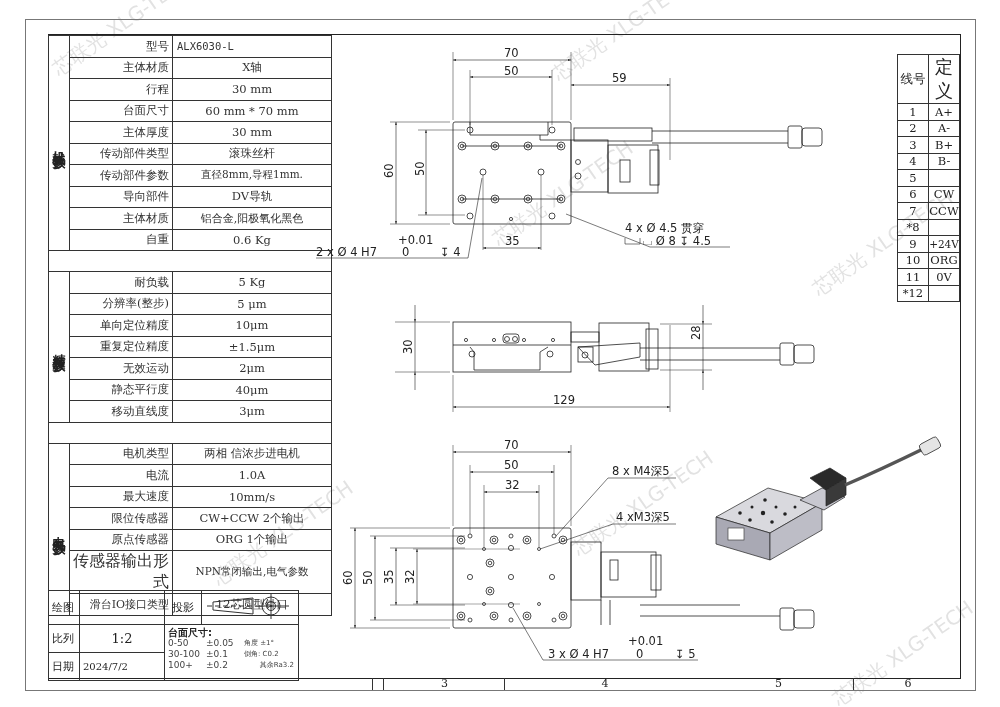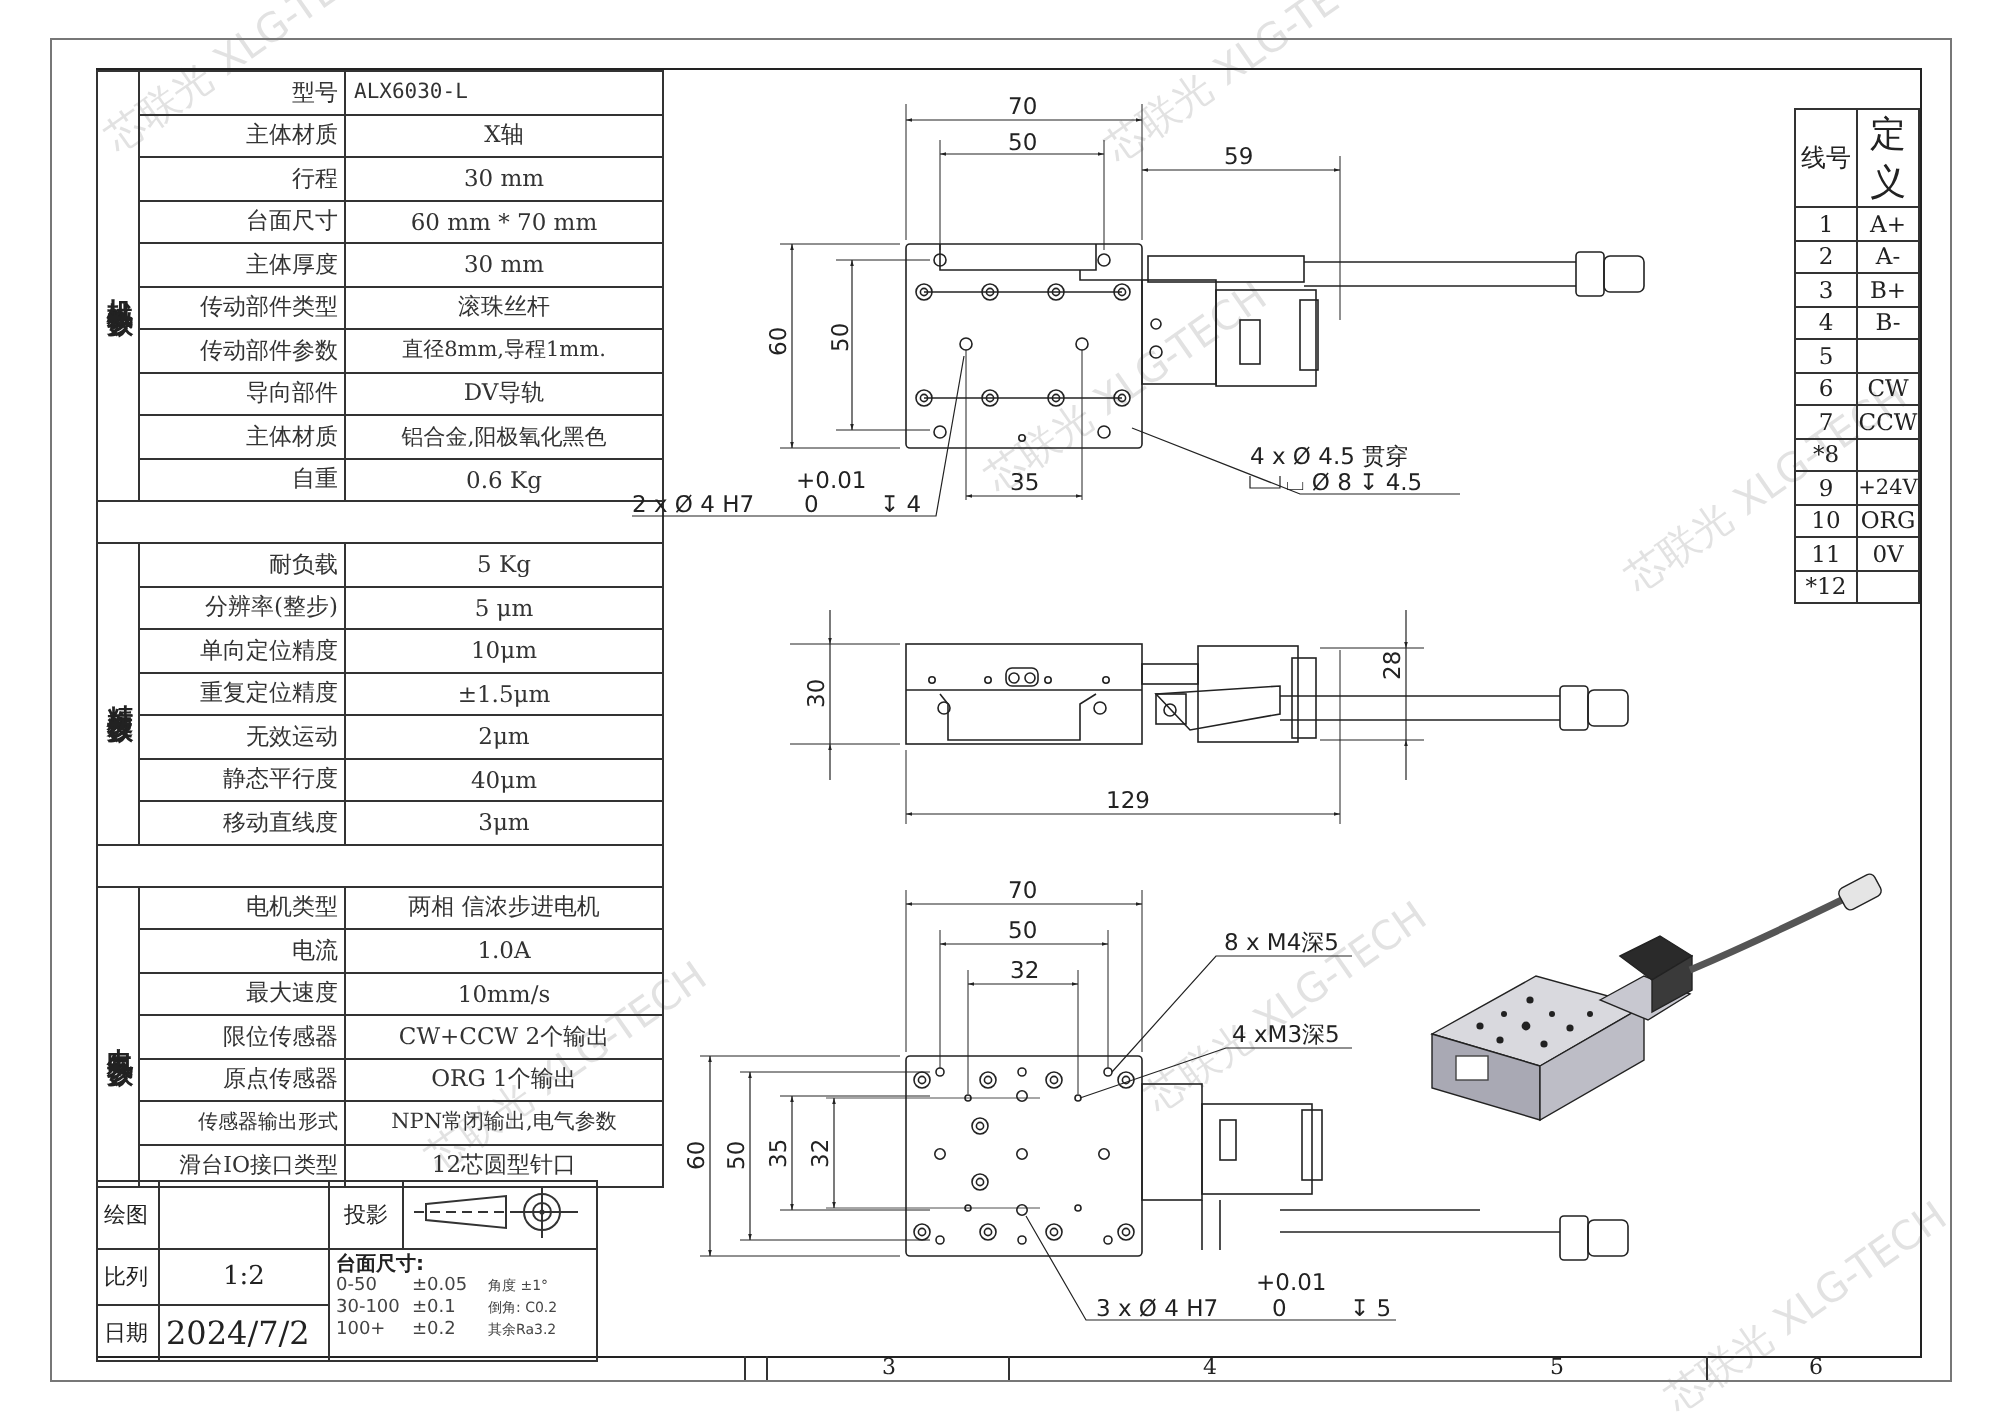--- a/index.html
+++ b/index.html
@@ -136,21 +136,21 @@
       </tr>
     <tr>
         <td class="k">限位传感器</td>
         <td class="v">CW+CCW 2个输出</td>
       </tr>
     <tr>
         <td class="k">原点传感器</td>
         <td class="v">ORG 1个输出</td>
       </tr>
     <tr>
-        <td class="k" style="font-size:10px;text-align:right;">传感器输出形式</td>
+        <td class="k" style="font-size:16px;text-align:right;">传感器输出形式</td>
         <td class="v" style="font-size:10.5px;">NPN常闭输出,电气参数</td>
       </tr>
     <tr>
         <td class="k" style="font-size:11px;">滑台IO接口类型</td>
         <td class="v">12芯圆型针口</td>
       </tr>
   </tbody>
 </table>
 
 <table id="tb" class="abs">
@@ -178,27 +178,27 @@
       <div style="font-weight:bold;font-size:10px;">台面尺寸:</div>
       <div style="display:grid;grid-template-columns:38px 38px 50px;color:#444;">
         <span>0-50</span>
             <span>±0.05</span>
             <span style="font-size:7px;">角度 ±1°</span>
         <span>30-100</span>
             <span>±0.1</span>
             <span style="font-size:7px;">倒角: C0.2</span>
         <span>100+</span>
             <span>±0.2</span>
-            <span style="font-size:7px;">其余Ra3.2</span>
+            <span style="font-size:7px;text-align:right;">其余Ra3.2</span>
       </div>
     </td>
   </tr>
   <tr style="height:28px;">
     <td>日期</td>
-    <td style="font-size:16px;margin-top:24px;">2024/7/2</td>
+    <td style="font-size:10px;margin-top:24px;">2024/7/2</td>
   </tr>
 </tbody>
   </table>
 
 <table id="wire" class="abs">
   <tbody>
       <tr>
         <td class="n" style="height:20px;font-size:12.5px;">线号</td>
         <td class="d" style="font-size:18px;">定义</td>
       </tr>

